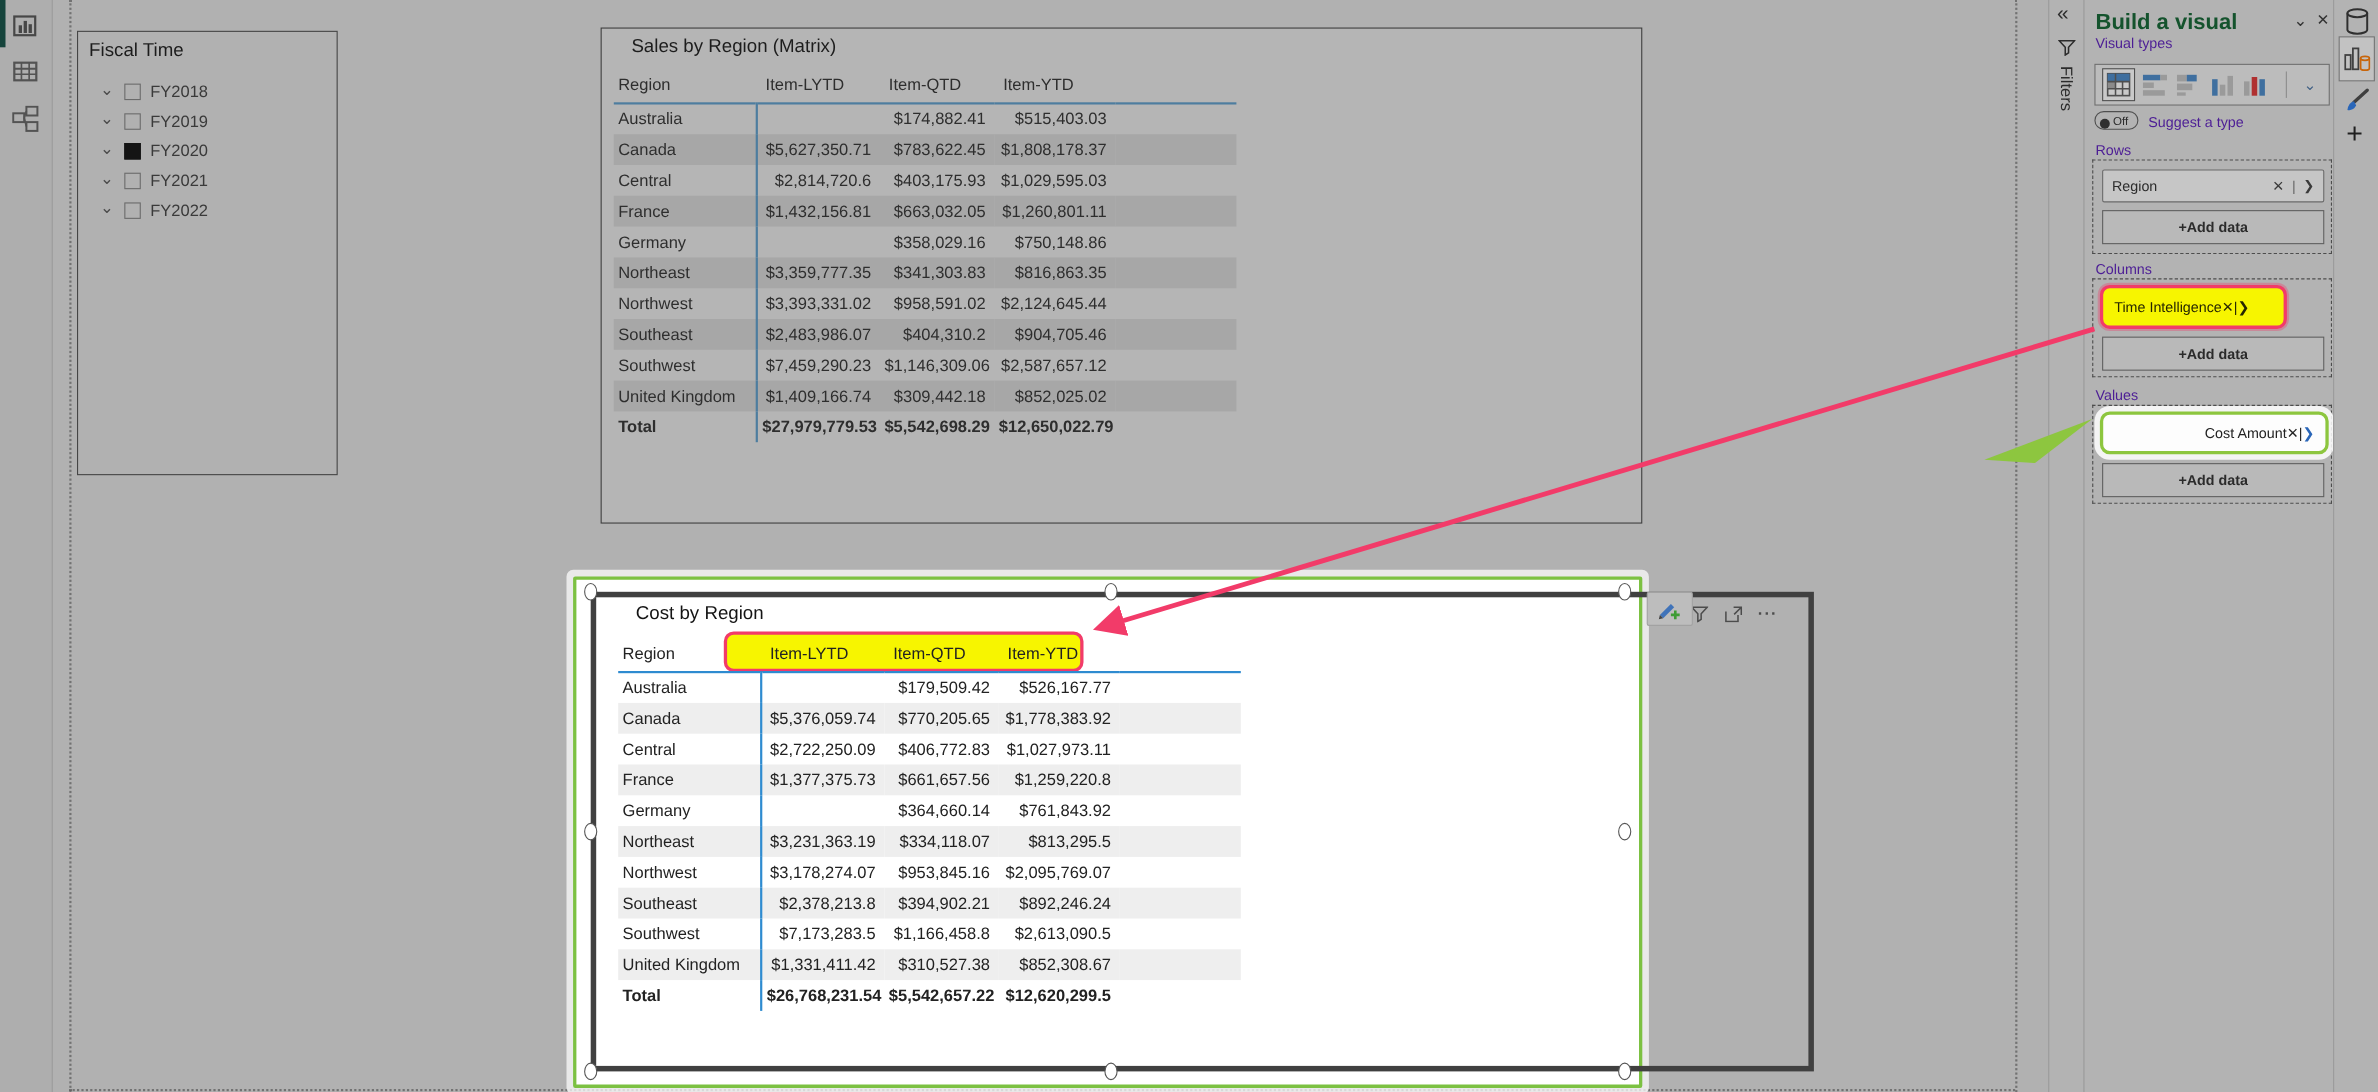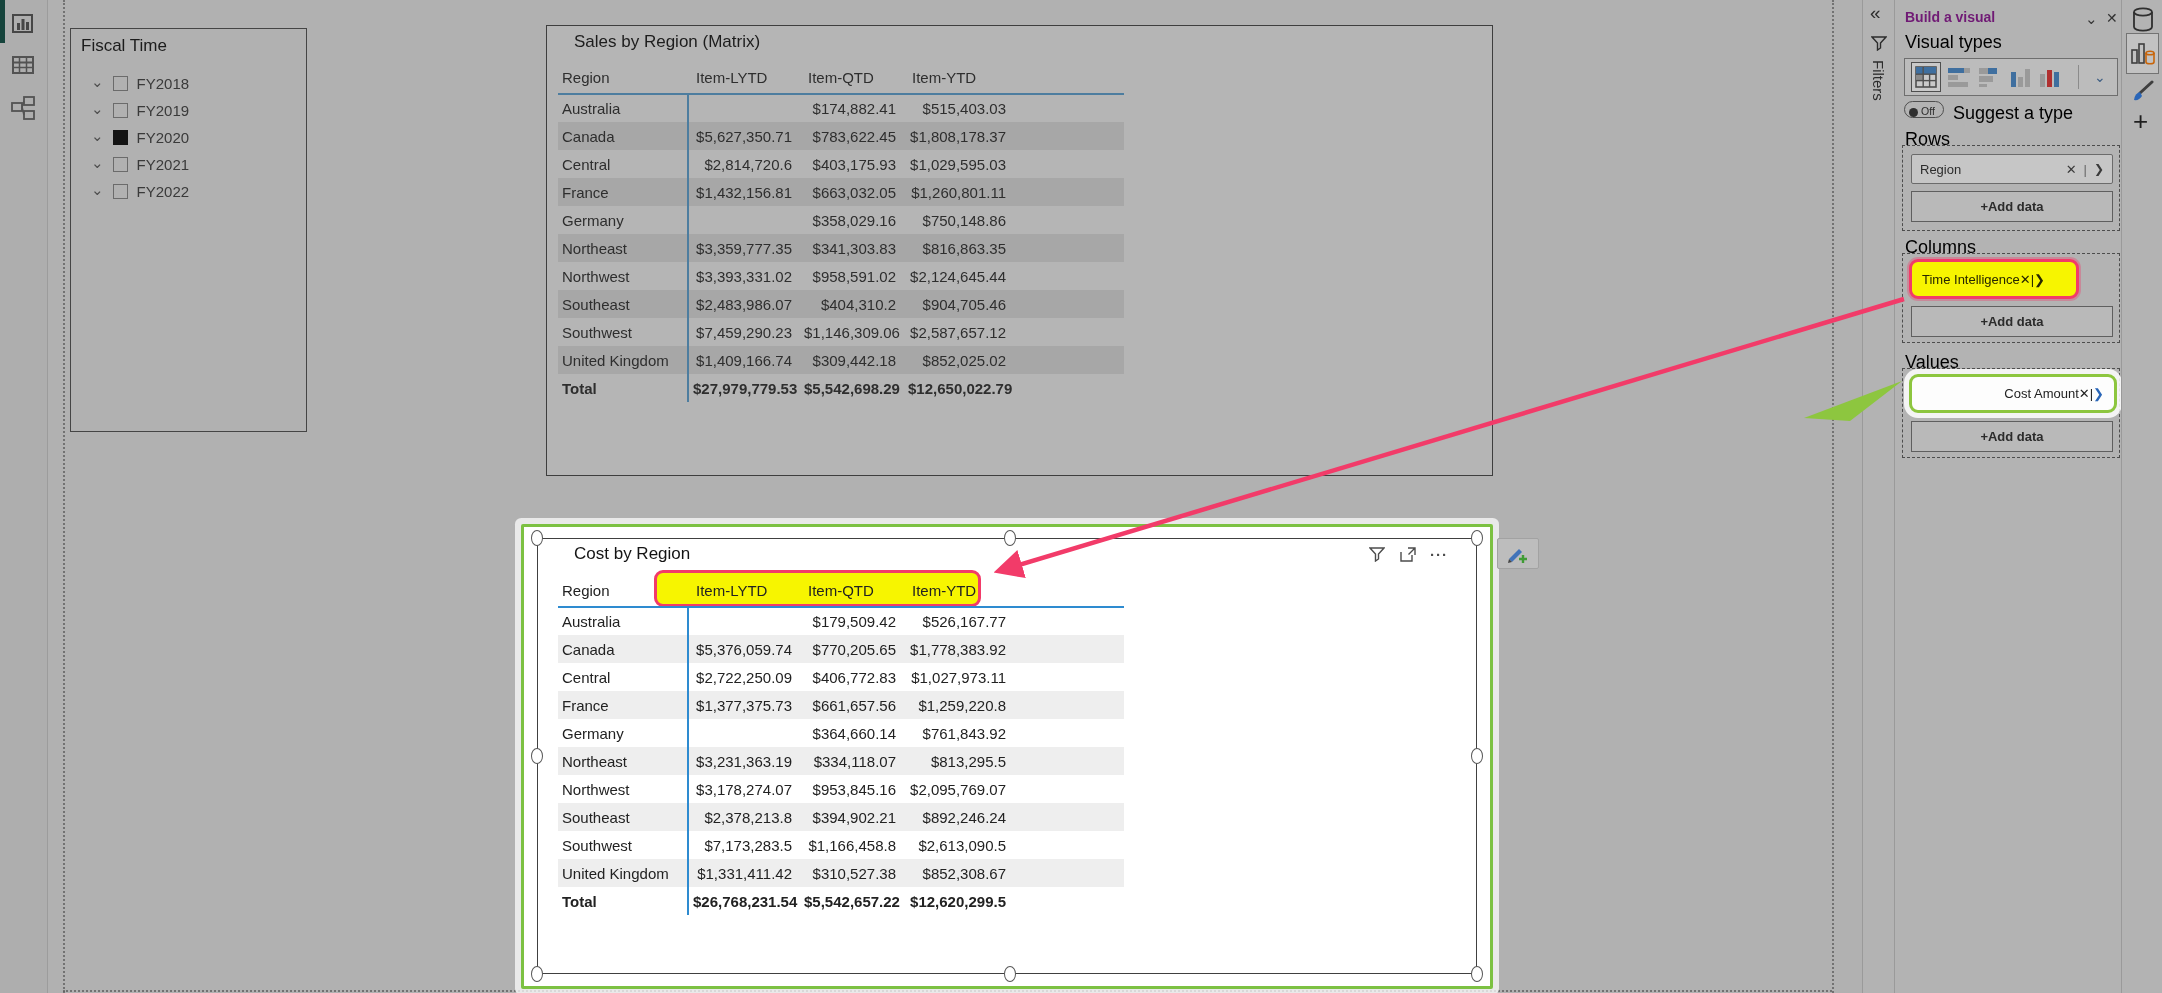--- a/index.html
+++ b/index.html
@@ -51,22 +51,22 @@
   
   #sales-visual{position:absolute; left:546px; top:25px; width:947px; height:451px;
                 border:1px solid #3e3e3e; background:#b5b5b5;}
   #sales-visual .vtitle{position:absolute; left:11px; top:6px; color:#1d1d1d;}
   #sales-table{position:absolute; left:11px; top:36px;}
 
   
   #cost-green{position:absolute; left:521px; top:524px; width:972px; height:465px;
               background:#fff; border:3px solid #7cc142; border-radius:2px;
               box-shadow:0 0 0 6px rgba(255,255,255,.72);}
-  #cost-frame{position:absolute; left:13px; top:11px; width:940px; height:436px;
-              border:1px solid #404040; background:transparent;}
+  #cost-frame{position:absolute; left:13px; top:11px; width:1112px; height:436px;
+              border:5px solid #404040; background:transparent;}
   #cost-frame .vtitle{position:absolute; left:20px; top:5px;}
   #cost-table{position:absolute; left:20px; top:36px;}
   .handle{position:absolute; width:12px; height:16px; background:#fff; border:1.5px solid #565656;
           border-radius:50%; transform:translate(-50%,-50%); z-index:5;}
   #cost-toolbar{position:absolute; right:28px; top:6px; display:flex; gap:13px; align-items:center; color:#4c4c4c;}
   .tb-icon{width:18px; height:18px; display:flex; align-items:center; justify-content:center;}
   .dots{font-size:15px; letter-spacing:1px; color:#4c4c4c; font-weight:700;}
   #edit-btn{position:absolute; left:1497px; top:538px; width:42px; height:31px; background:#bdbdbd;
             border:1px solid #a2a2a2; border-radius:2px; display:flex; align-items:center; justify-content:center;}
 
@@ -79,24 +79,24 @@
                background:var(--panel-bg); border-left:1px solid #9a9a9a;}
   #collapse-gl{position:absolute; left:7px; top:2px; font-size:19px; color:#2c2c2c;}
   #filters-funnel{position:absolute; left:8px; top:36px;}
   #filters-vlabel{position:absolute; left:7px; top:60px; writing-mode:vertical-rl;
                   font-size:15px; color:#2c2c2c;}
 
   
   #build-panel{position:absolute; left:1894px; top:0; width:227px; height:993px;
                background:var(--panel-bg); border-left:1px solid #9a9a9a;}
   .bp{position:absolute;}
-  #bp-title{left:10px; top:9px; font-size:14px; font-weight:700; color:#701a75;}
+  #bp-title{left:10px; top:9px; font-size:20px; font-weight:700; color:#14532d;}
   #bp-chev{left:190px; top:10px; font-size:15px; color:#333;}
   #bp-close{left:211px; top:10px; font-size:14px; color:#333;}
-  .bp-label{font-size:18px; color:#000000;}
+  .bp-label{font-size:13px; color:#4c1d95;}
   #types-box{left:9px; top:58px; width:214px; height:38px; border:1px solid #6e6e6e;
              background:#bcbcbc; display:flex; align-items:center; padding:0 6px; gap:7px;}
   .vt{display:flex; align-items:flex-end; gap:1.5px; height:22px;}
   .vt-sel{border:1px solid #4f4f4f; background:#c9c9c9; padding:3px; height:30px; width:30px;
           display:flex; align-items:center; justify-content:center;}
   .vt-div{width:1px; height:24px; background:#8b8b8b; margin-left:10px;}
   #types-chev{font-size:14px; color:#3f5f84; margin-left:8px;}
   #toggle{left:9px; top:101px; width:40px; height:17px; border:1px solid #4f4f4f; border-radius:9px;
           display:flex; align-items:flex-end; gap:3px; padding:0 4px; color:#2c2c2c;}
   #toggle .dot{width:9px; height:9px; border-radius:50%; background:#2f2f2f;}

